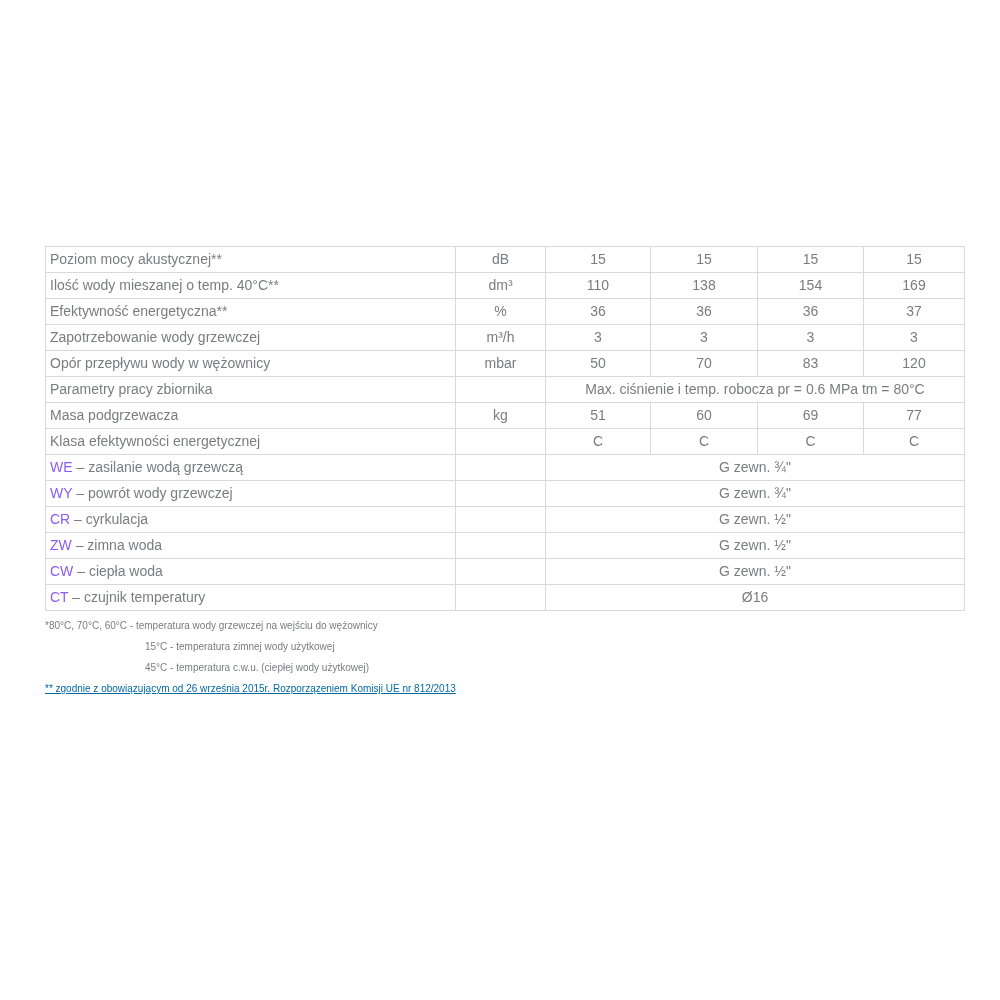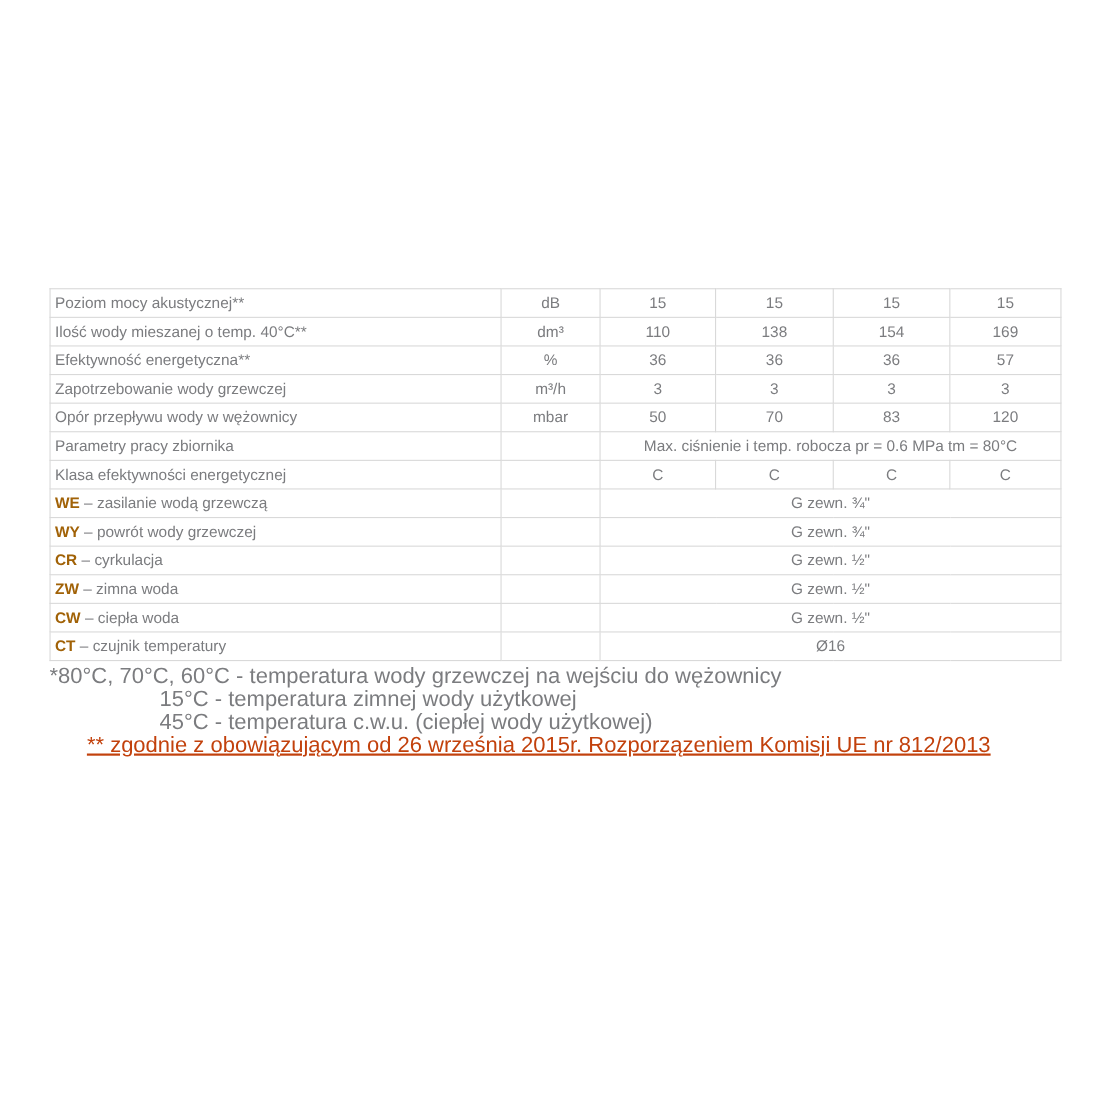--- a/index.html
+++ b/index.html
@@ -11,21 +11,21 @@
   .page {
     position: relative;
     width: 1000px;
     height: 1000px;
     background: #ffffff;
     overflow: hidden;
   }
   .content {
     position: absolute;
     left: 45px;
-    top: 262px;
+    top: 246px;
     width: 919px;
   }
   table.spec-table {
     border-collapse: collapse;
     width: 919px;
     table-layout: fixed;
     color: #7b7c7f;
     font-size: 14px;
   }
   table.spec-table td {
@@ -38,37 +38,36 @@
     white-space: nowrap;
   }
   td.label-cell {
     text-align: left;
     padding-left: 10px;
   }
   td.unit-cell, td.value-cell, td.merged-cell {
     text-align: center;
   }
   .label-prefix {
-    font-weight: bold;
-    color: #a16207;
+    font-weight: normal;
+    color: #8b5cf6;
   }
   .footnotes {
     margin-top: 4px;
     color: #7b7c7f;
-    font-size: 20px;
+    font-size: 10px;
     line-height: 21px;
   }
   .fn-line { white-space: nowrap; }
   .fn-indent { padding-left: 100px; }
   .fn-link {
-    color: #c2410c;
+    color: #0369a1;
     text-decoration: underline;
     cursor: pointer;
     white-space: nowrap;
-    margin-left: 34px;
   }
 </style>
 </head>
 <body>
 
 <div class="page">
   <div class="content">
 
     <table class="spec-table">
       <colgroup>
@@ -95,21 +94,21 @@
             <td class="value-cell">138</td>
             <td class="value-cell">154</td>
             <td class="value-cell">169</td>
           </tr>
           <tr>
             <td class="label-cell">Efektywność energetyczna**</td>
             <td class="unit-cell">%</td>
             <td class="value-cell">36</td>
             <td class="value-cell">36</td>
             <td class="value-cell">36</td>
-            <td class="value-cell">57</td>
+            <td class="value-cell">37</td>
           </tr>
           <tr>
             <td class="label-cell">Zapotrzebowanie wody grzewczej</td>
             <td class="unit-cell">m³/h</td>
             <td class="value-cell">3</td>
             <td class="value-cell">3</td>
             <td class="value-cell">3</td>
             <td class="value-cell">3</td>
           </tr>
           <tr>
@@ -117,20 +116,28 @@
             <td class="unit-cell">mbar</td>
             <td class="value-cell">50</td>
             <td class="value-cell">70</td>
             <td class="value-cell">83</td>
             <td class="value-cell">120</td>
           </tr>
           <tr>
             <td class="label-cell">Parametry pracy zbiornika</td>
             <td class="unit-cell"></td>
             <td class="merged-cell" colspan="4">Max. ciśnienie i temp. robocza pr = 0.6 MPa tm = 80°C</td>
+          </tr>
+          <tr>
+            <td class="label-cell">Masa podgrzewacza</td>
+            <td class="unit-cell">kg</td>
+            <td class="value-cell">51</td>
+            <td class="value-cell">60</td>
+            <td class="value-cell">69</td>
+            <td class="value-cell">77</td>
           </tr>
           <tr>
             <td class="label-cell">Klasa efektywności energetycznej</td>
             <td class="unit-cell"></td>
             <td class="value-cell">C</td>
             <td class="value-cell">C</td>
             <td class="value-cell">C</td>
             <td class="value-cell">C</td>
           </tr>
           <tr>

